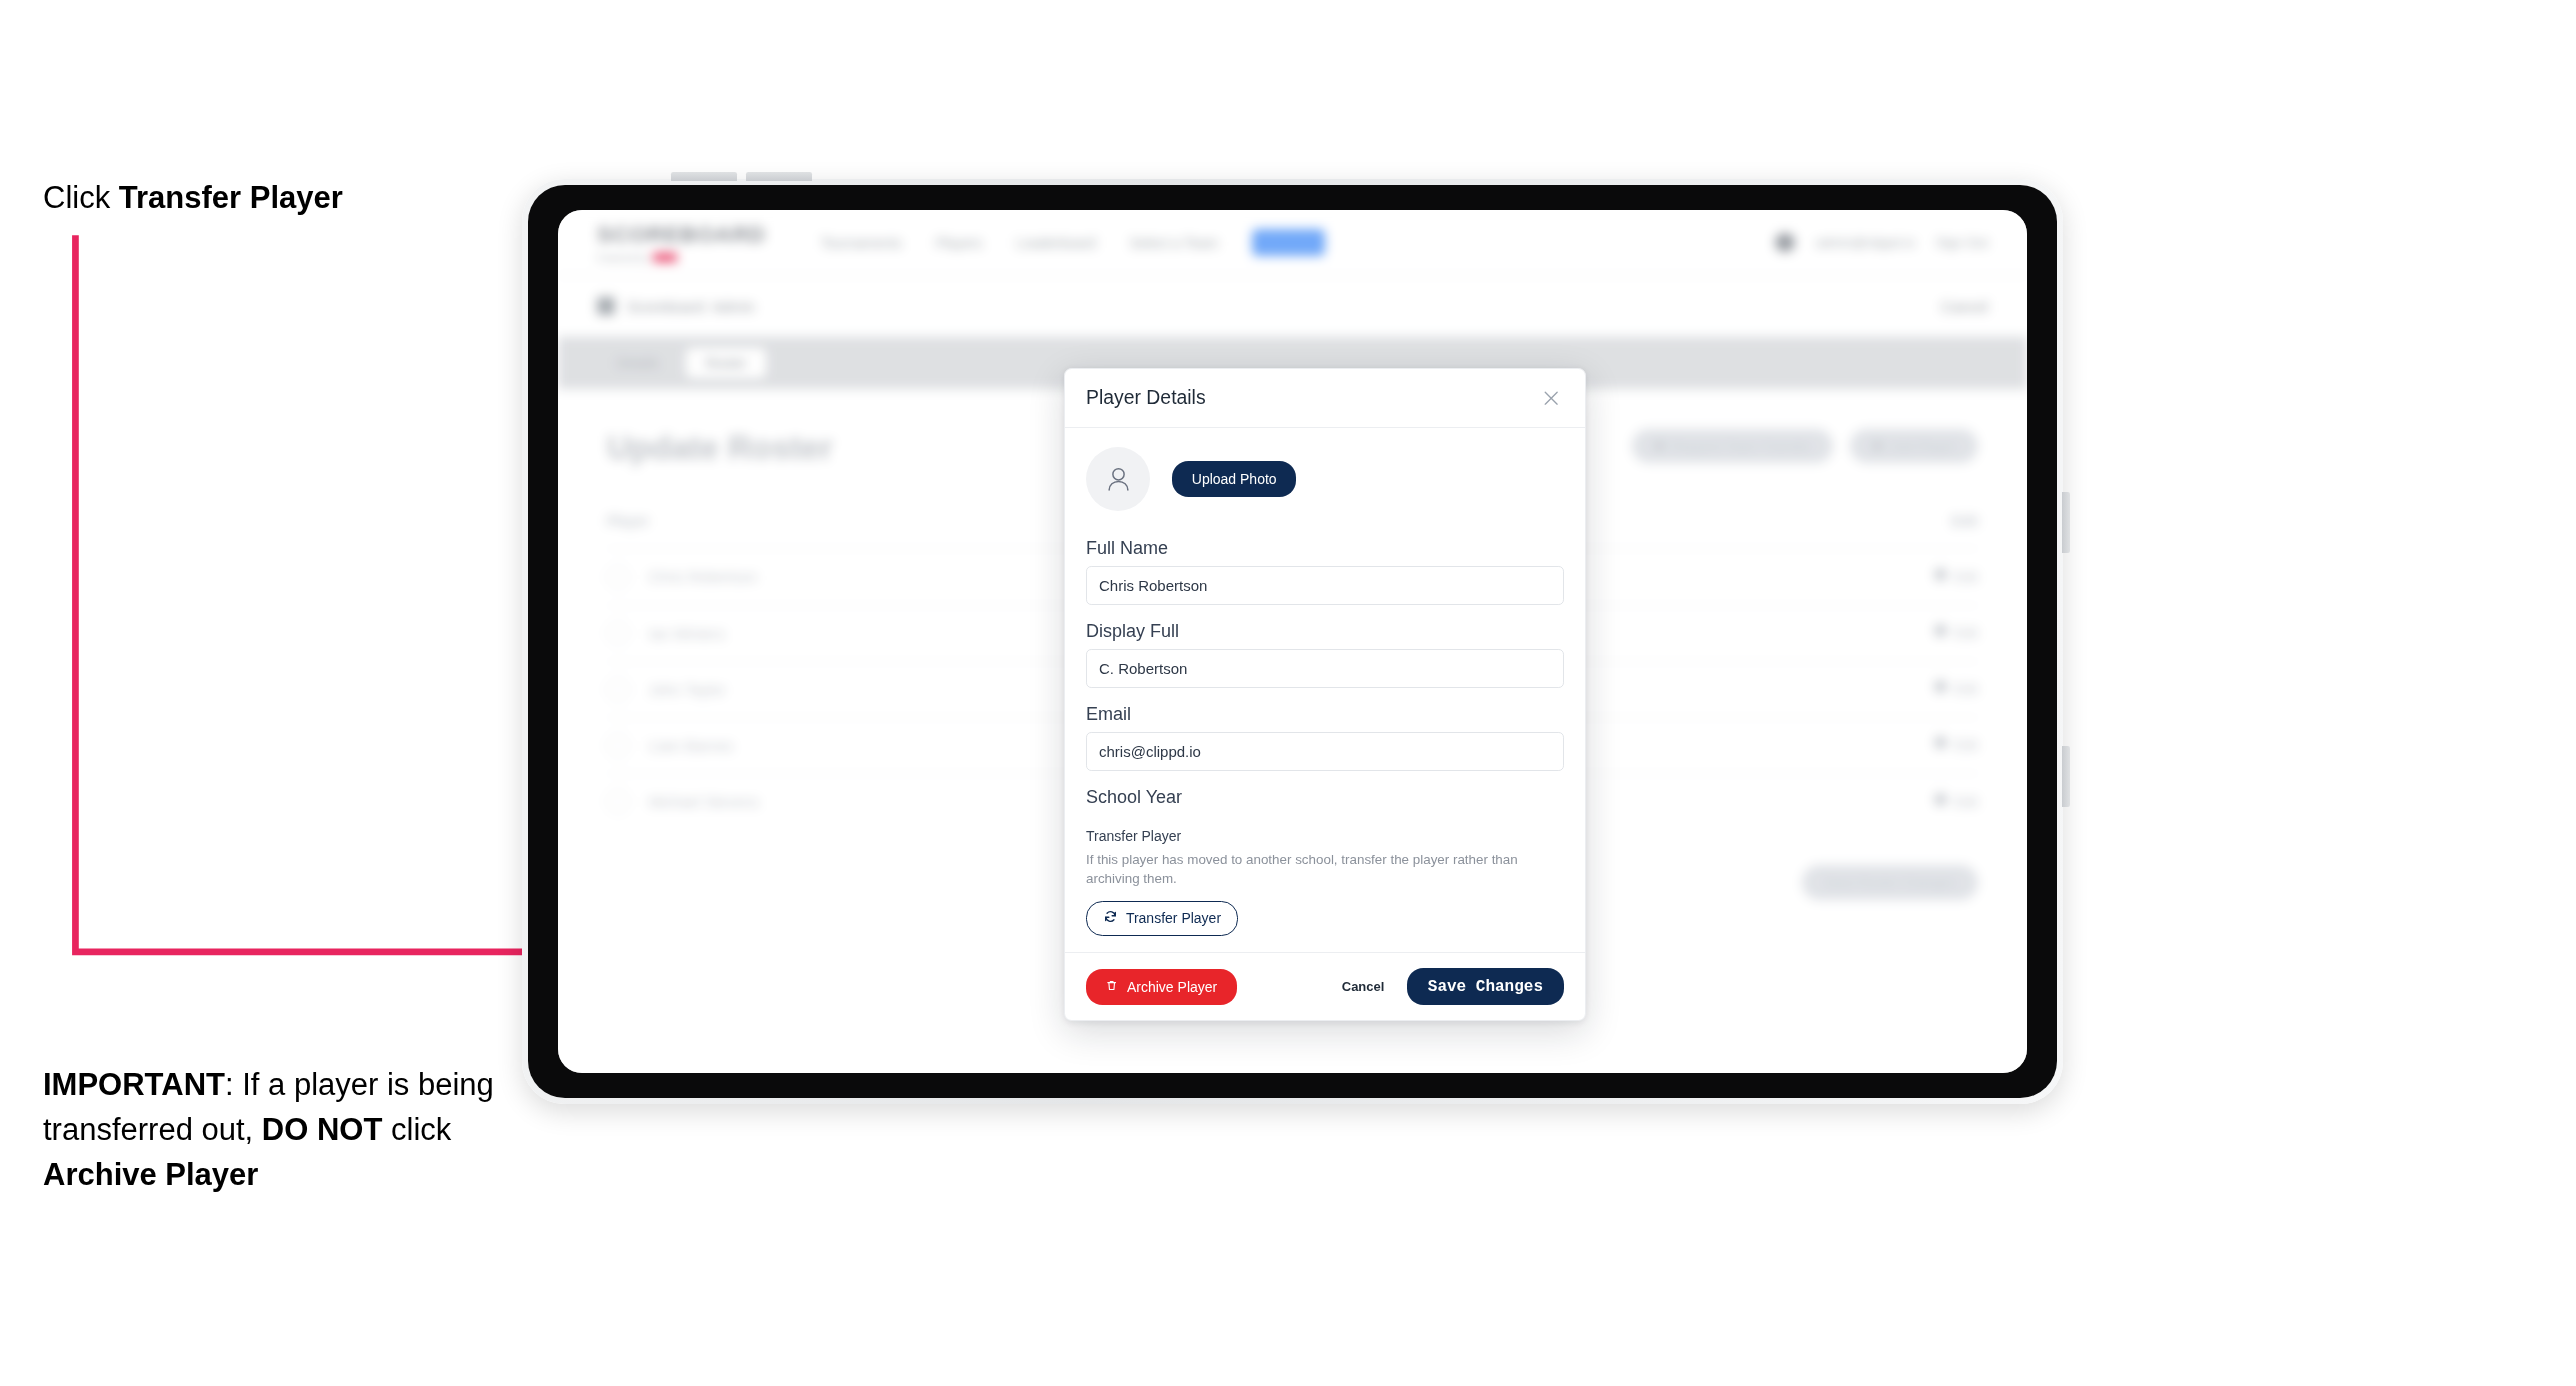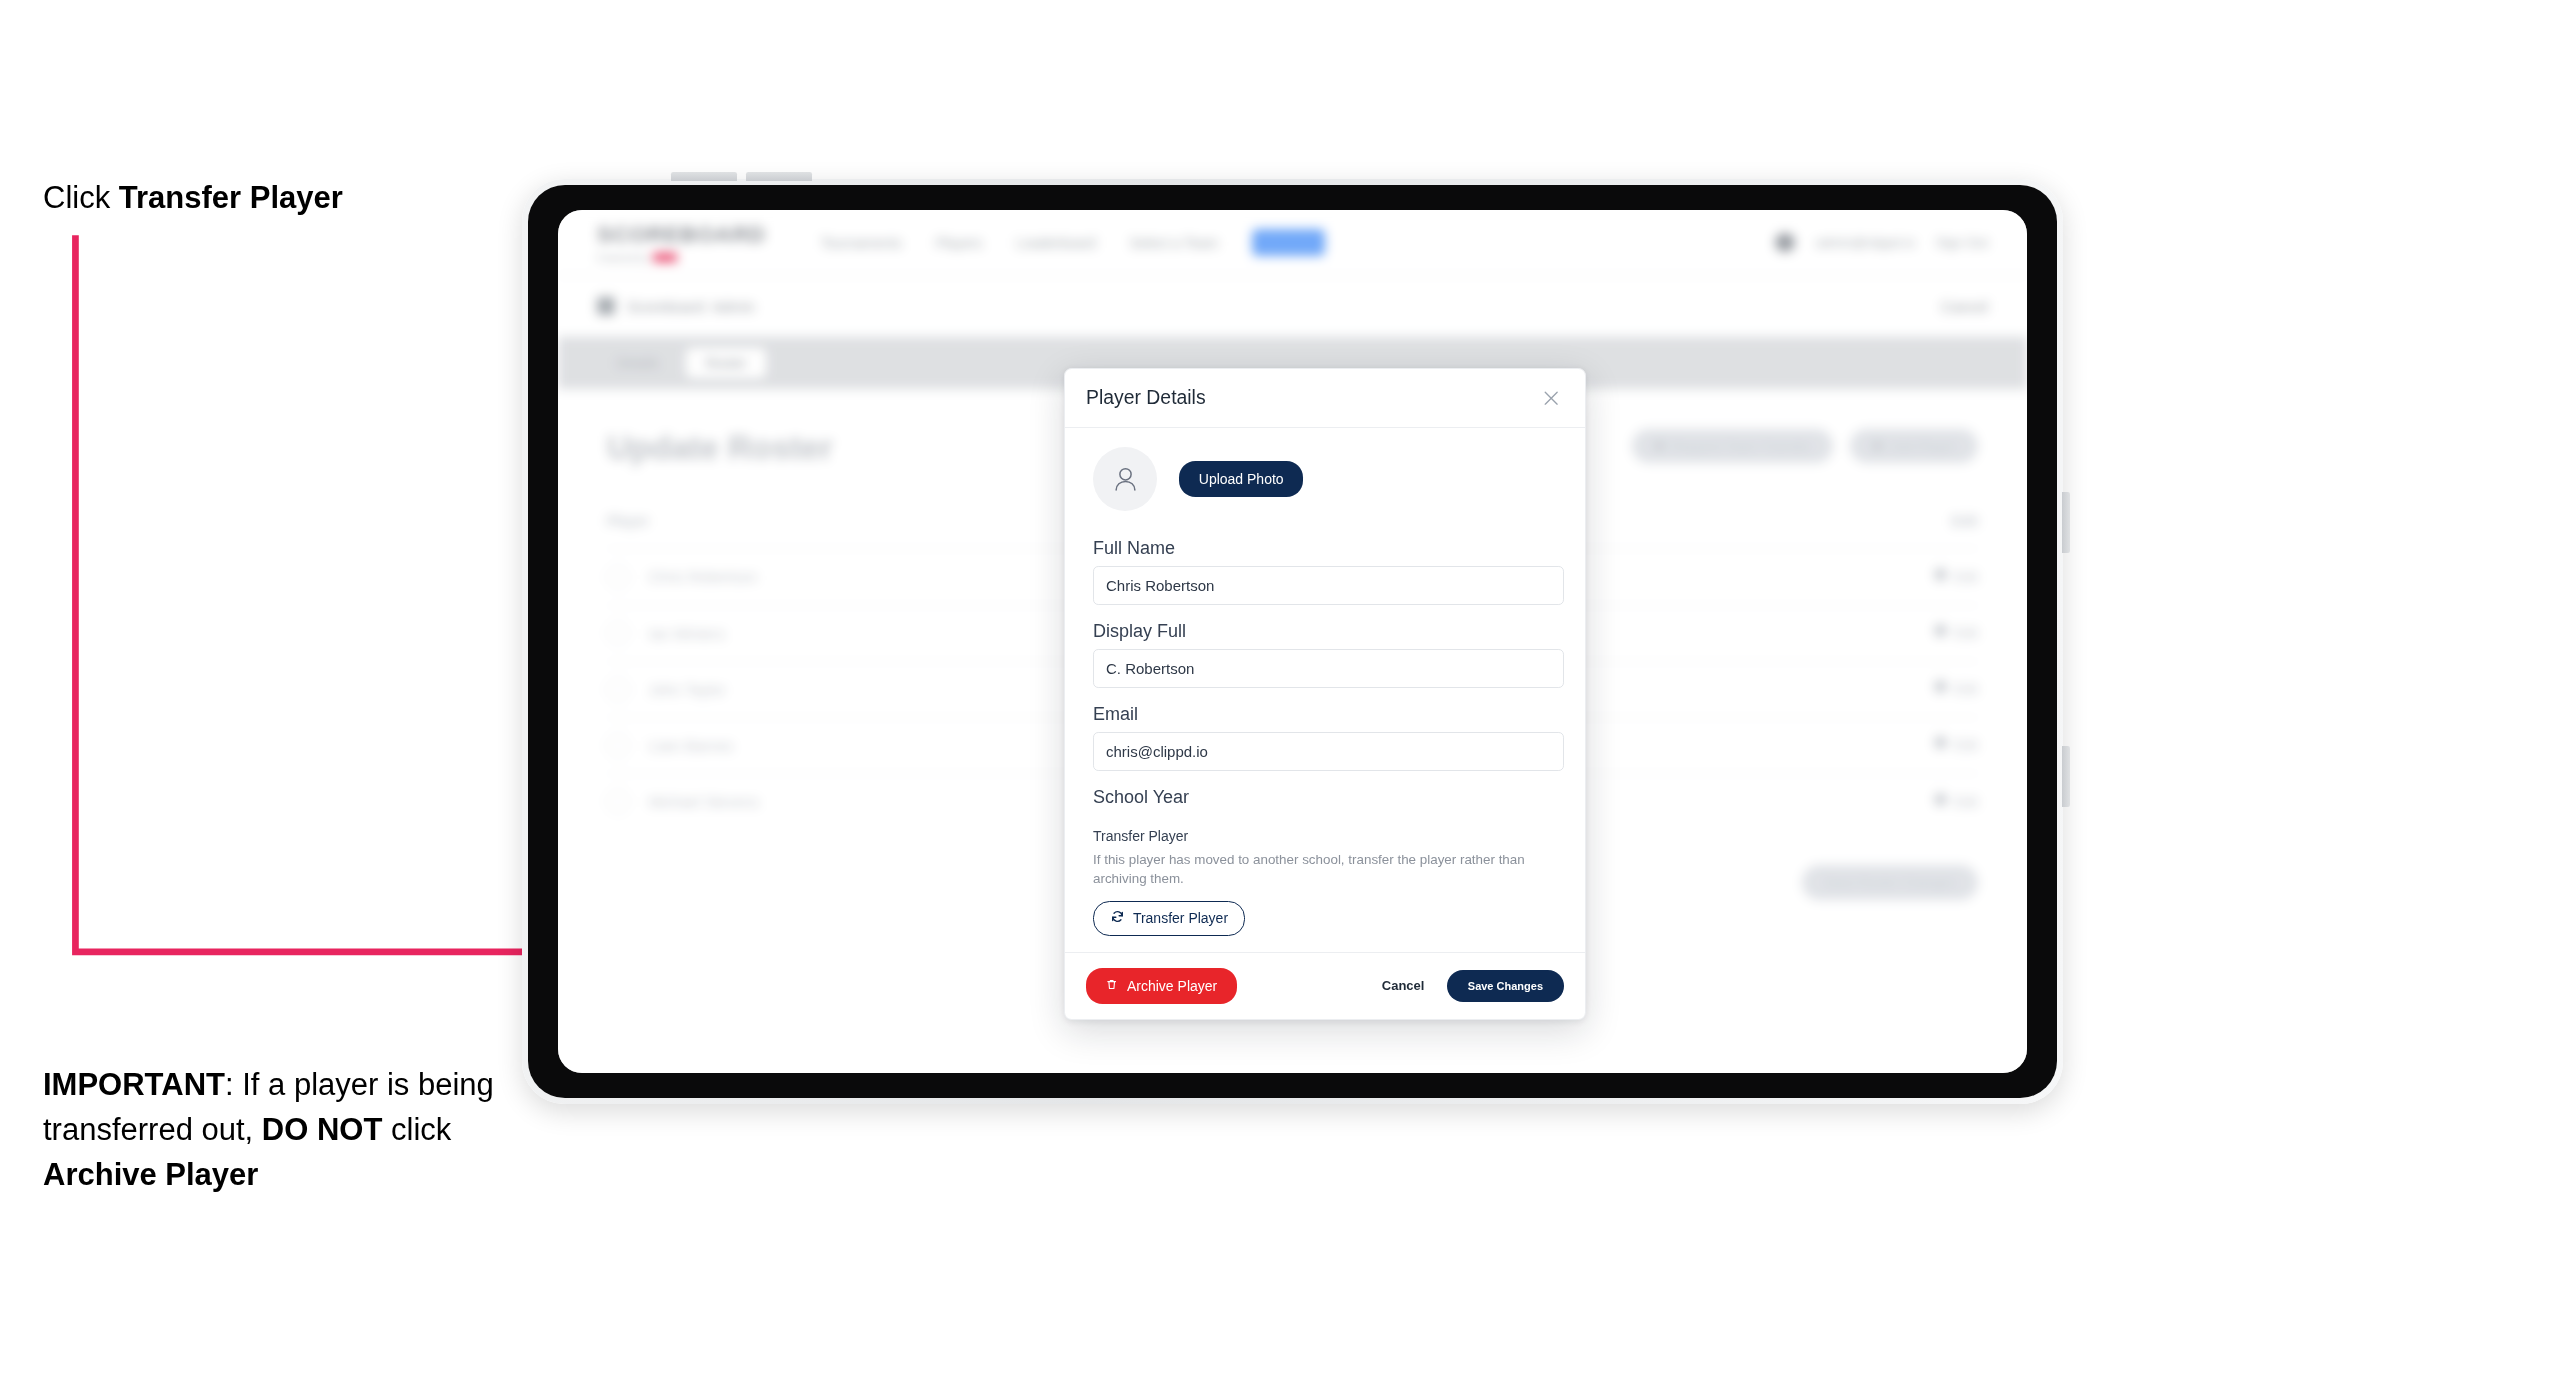--- a/index.html
+++ b/index.html
@@ -151,21 +151,21 @@
     display:flex; align-items:center;
     padding: 16.4px 21px;
     border-bottom: 0.7px solid #eceef1;
   }
   #modal-title { font-size: 19.4px; color:#1f2a37; font-weight:500; }
   #modal-close {
     margin-left:auto; width:25px;height:25px;
     display:flex;align-items:center;justify-content:center;
     cursor:pointer; color:#9aa2ad;
   }
-  #modal-body { padding: 19.4px 21px 16.4px 21px; margin-left: 7px; }
+  #modal-body { padding: 19.4px 21px 16.4px 21px; }
 
   .photo-row { display:flex; align-items:center; gap:22.4px; margin-bottom: 27px; }
   .avatar-circle {
     width: 64px; height: 64px; border-radius:50%;
     background:#f1f2f4; display:flex; align-items:center; justify-content:center;
     color:#6b7280;
   }
   .upload-btn {
     background:#0e2a52; color:#ffffff; border:none;
     border-radius: 16.4px; padding: 9.7px 19.4px;
@@ -209,22 +209,22 @@
     border-radius: 16.4px; padding: 9.7px 19.4px;
     font-size: 14px; font-family:"Liberation Sans", sans-serif; cursor:pointer;
   }
   .footer-right { margin-left:auto; display:flex; align-items:center; gap:22.4px; }
   .cancel-btn {
     background:none;border:none;color:#1f2a37;font-size:13px;font-weight:600;
     font-family:"Liberation Sans", sans-serif; cursor:pointer;
   }
   .save-btn {
     background:#0e2a52;color:#fff;border:none;border-radius:16.4px;
-    padding: 9.7px 21px; font-size:11px; font-weight:600;
-    font-family:Liberation Sans, sans-serif; cursor:pointer;
+    padding: 9.7px 21px; font-size:16px; font-weight:600;
+    font-family:Liberation Mono, monospace; cursor:pointer;
   }
 </style>
 </head>
 <body>
 
 <div id="stage">
 
   <div class="anno" id="anno-top">
     <span>Click </span><b>Transfer Player</b>
   </div>

